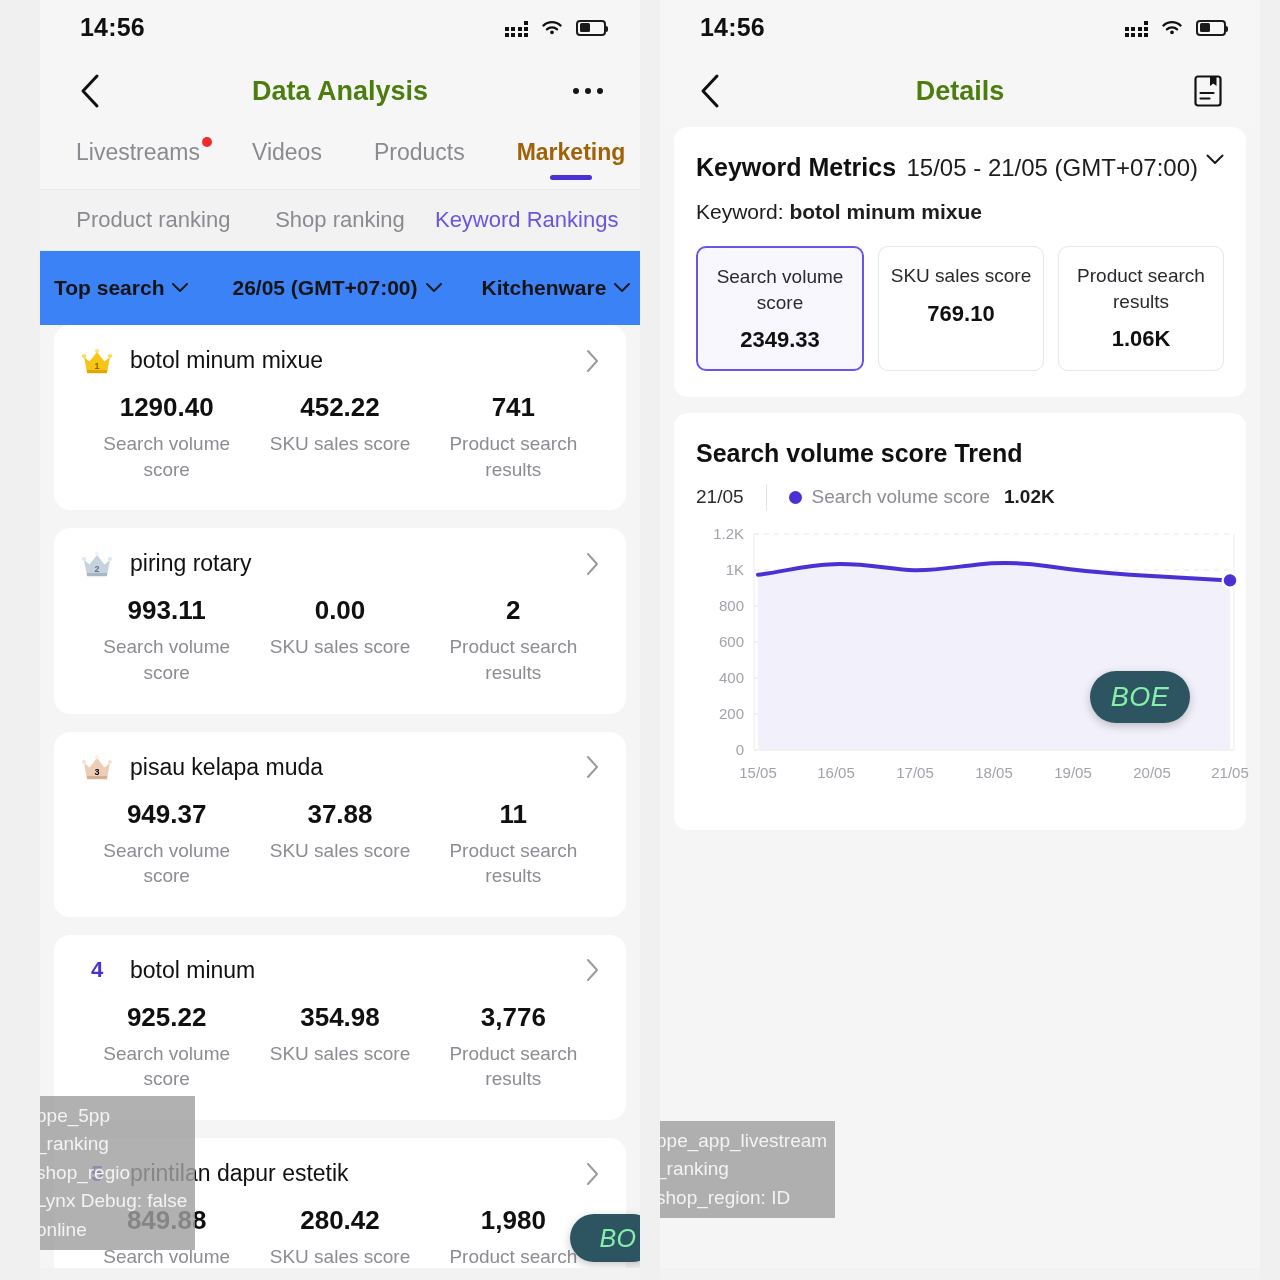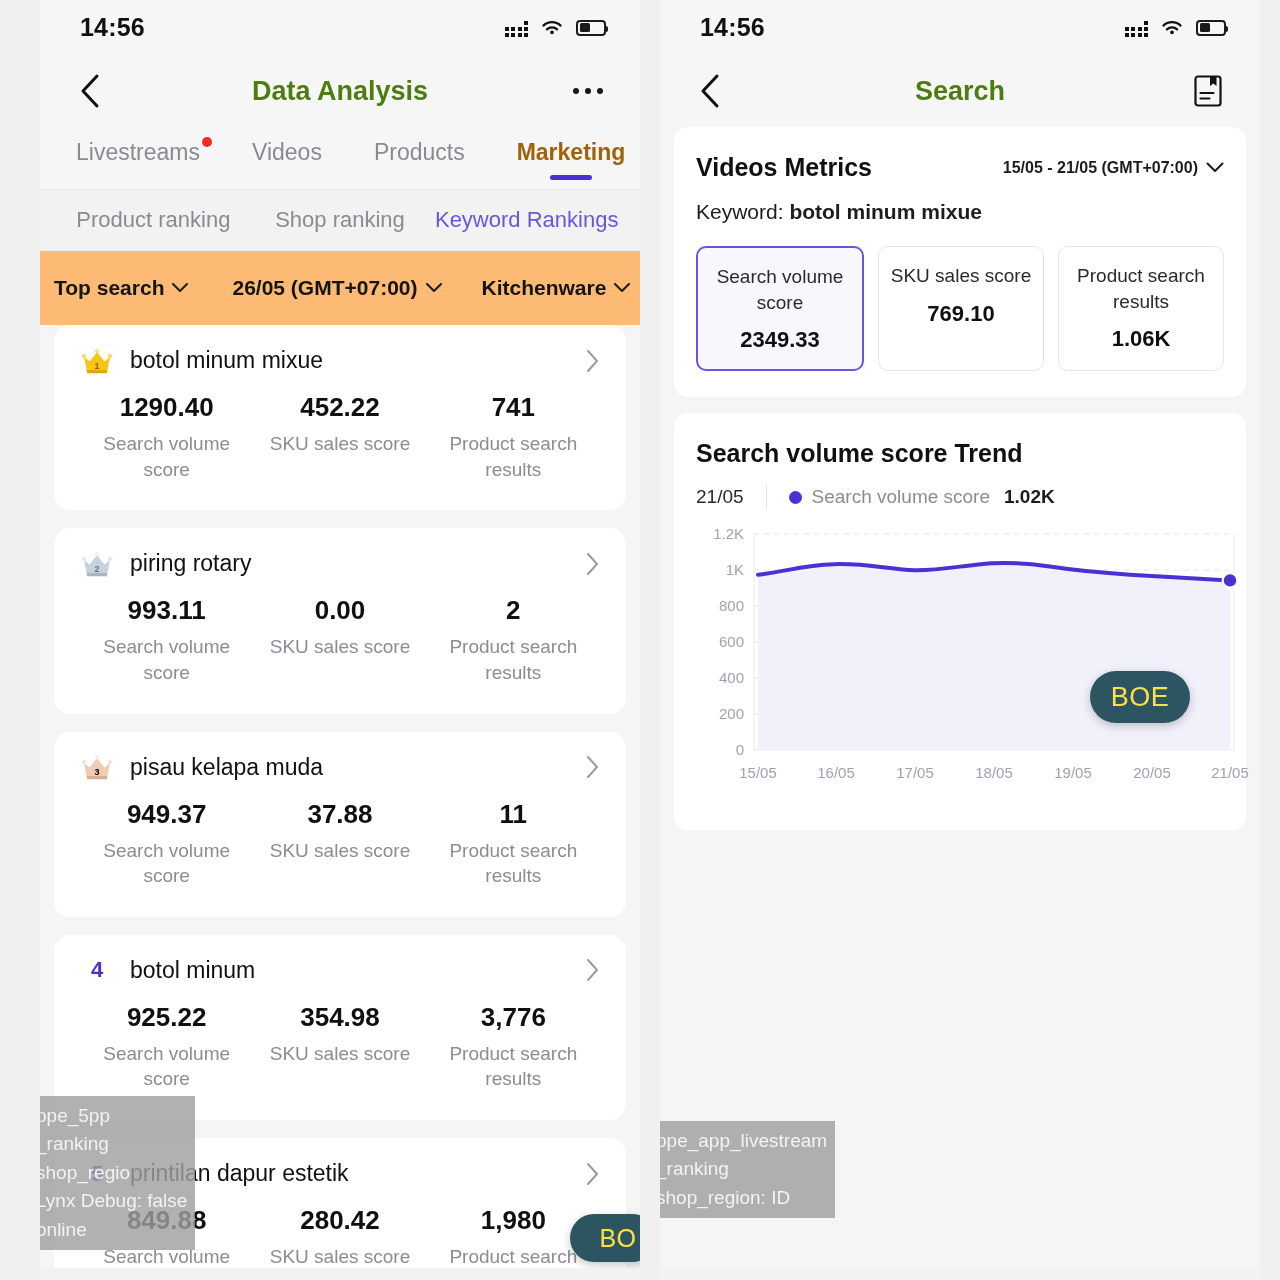--- a/index.html
+++ b/index.html
@@ -94,21 +94,21 @@
   }
   .tab-s {
     flex:1; text-align:center; font-size:22px; color:#8a8a91; cursor:pointer;
     white-space:nowrap;
   }
   .tab-s.active { color:#6a55e0; }
 
   
   .filterbar {
     display:flex; align-items:center; height:74px; padding:0 22px 0 14px;
-    background:#fdba74; gap:0;
+    background:#3b82f6; gap:0;
   }
   .filter {
     display:flex; align-items:center; gap:8px; font-size:21px;
     color:#141414; font-weight:600; cursor:pointer; white-space:nowrap;
   }
   .filter .cv { display:block; }
   .f1 { margin-left:0; }
   .f2 { margin-left:44px; }
   .f3 { margin-left:40px; }
   .filter-sep {
@@ -134,22 +134,22 @@
   
   .rp-card {
     background:#fff; border-radius:14px; margin:0 14px 16px 14px;
     padding:26px 22px 26px 22px;
   }
   .rp-head {
     display:flex; align-items:center; justify-content:space-between; margin-bottom:18px;
   }
   .rp-title { font-size:25px; font-weight:700; color:#101010; }
   .rp-range {
-    display:flex; align-items:center; gap:8px; font-size:16px;
-    color:#1c1c1c; font-weight:700; cursor:pointer;
+    display:flex; gap:8px; font-size:24px;
+    color:#1c1c1c; font-weight:400; cursor:pointer;
   }
   .rp-keyword { font-size:21px; color:#1d1d1d; margin-bottom:22px; }
   .rp-keyword b { font-weight:700; }
   .metric-row { display:flex; gap:14px; }
   .metric-box {
     flex:1; border:1px solid #e6e6ea; border-radius:10px;
     padding:16px 8px 16px 8px; text-align:center; background:#fff; cursor:pointer;
   }
   .metric-box.sel { border:2px solid #6a55e0; background:#f8f7fe; }
   .metric-box .m-lbl { font-size:19px; color:#2a2a2e; line-height:1.35; margin-bottom:12px; }
@@ -161,23 +161,24 @@
   .tl-sep { width:1px; height:26px; background:#e3e3e6; }
   .tl-dot { width:13px; height:13px; border-radius:50%; background:#4b31d4; margin-left:22px; }
   .tl-name { font-size:19px; color:#8c8c93; margin-left:10px; }
   .tl-val { font-size:19px; color:#1c1c1c; font-weight:600; margin-left:14px; }
 
   .chart-wrap { position:relative; height:290px; }
   .chart-wrap svg { display:block; }
 
   .boe-pill {
     position:absolute; display:flex; align-items:center; justify-content:center;
-    background:#2d5561; color:#fde047; border-radius:26px;
+    background:#2d5561; color:#86efac; border-radius:26px;
     font-size:27px; letter-spacing:.5px;
     box-shadow:0 3px 10px rgba(0,0,0,.22);
+    font-style:italic;
   }
   .boe-right { right:34px; top:143px; width:100px; height:52px; }
   .boe-left {
     right:-16px; bottom:6px; width:86px; height:48px;
     font-size:25px; padding-left:10px;
   }
 
   
   .debug {
     position:absolute; background:rgba(160,160,160,.82);
@@ -479,33 +480,33 @@
           </div>
       </div>
     </div>
 
     <div class="navbar">
       <div class="nav-back">
         <svg width="22" height="36" viewBox="0 0 22 36">
             <path d="M18 3L4 18l14 15" stroke="#101010" stroke-width="3" fill="none" stroke-linecap="round" stroke-linejoin="round"></path>
           </svg>
       </div>
-      <div class="nav-title">Search</div>
+      <div class="nav-title">Details</div>
       <div class="nav-right">
         <svg width="30" height="34" viewBox="0 0 30 34">
           <rect x="2.5" y="2.5" width="25" height="29" rx="2.5" stroke="#121212" stroke-width="2.2" fill="none"></rect>
           <path d="M17 2.5h6.5V12l-3.2-2.4L17 12z" fill="#121212"></path>
           <path d="M7.5 19h13M7.5 24.5h9" stroke="#121212" stroke-width="2.2" stroke-linecap="round"></path>
         </svg>
       </div>
     </div>
 
     <div class="rp-card">
       <div class="rp-head">
-        <div class="rp-title">Videos Metrics</div>
+        <div class="rp-title">Keyword Metrics</div>
         <div class="rp-range">
           <span>15/05 - 21/05 (GMT+07:00)</span>
           <svg width="18" height="11" viewBox="0 0 18 11">
               <path d="M1.5 1.5L9 9l7.5-7.5" stroke="#1b1b1b" stroke-width="2" fill="none" stroke-linecap="round" stroke-linejoin="round"></path>
             </svg>
         </div>
       </div>
       <div class="rp-keyword">
         <span>Keyword:</span>
         <b>botol minum mixue</b>

